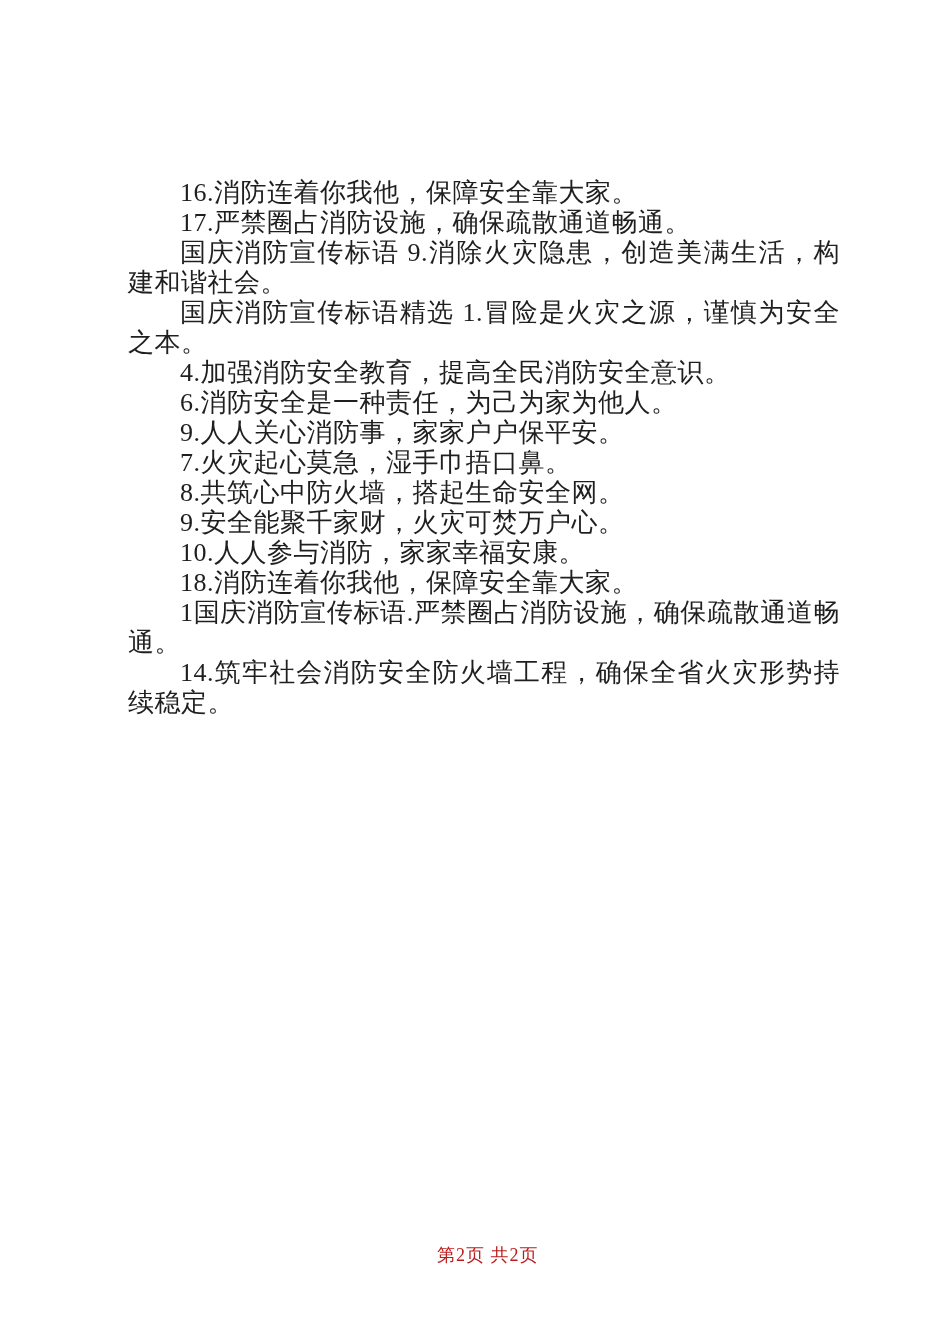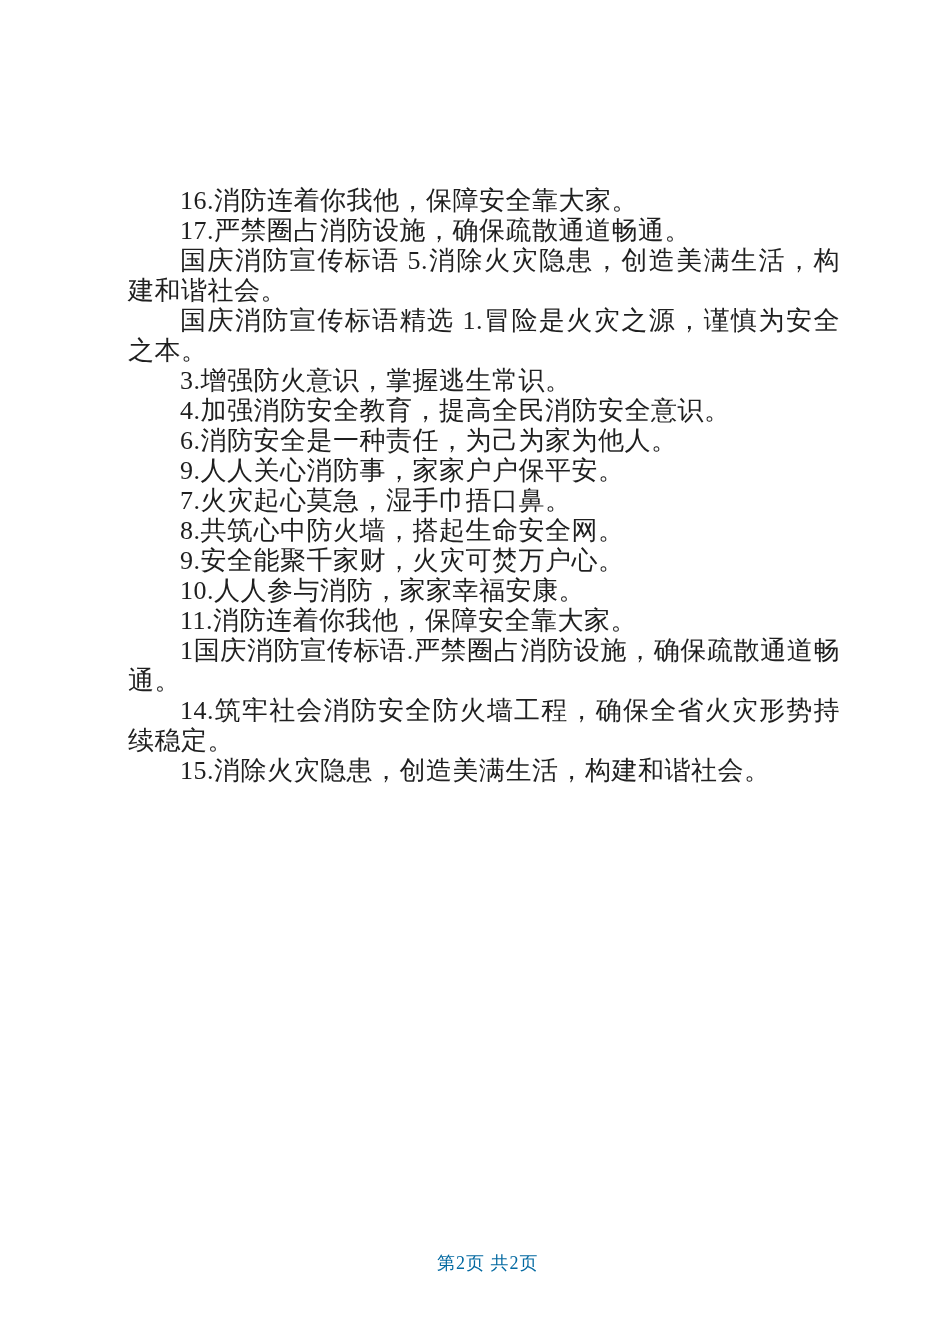--- a/index.html
+++ b/index.html
@@ -14,21 +14,20 @@
     overflow: hidden;
     font-family: "Liberation Serif", "DejaVu Serif", serif;
   }
   .doc-page {
     position: absolute;
     left: 0;
     top: 0;
     width: 950px;
     height: 1028px;
     background: #ffffff;
-    margin-top: 8px;
   }
   .doc-content {
     position: absolute;
     left: 128px;
     top: 178px;
     width: 712px;
     font-size: 26px;
     line-height: 30px;
     color: #1f1f1f;
     text-align: justify;
@@ -39,41 +38,39 @@
     padding: 0;
     text-indent: 2em;
     font-weight: 400;
   }
   .doc-footer {
     position: absolute;
     left: 437px;
     top: 1244px;
     font-size: 18px;
     line-height: 22px;
-    color: #0369a1;
+    color: #b91c1c;
     letter-spacing: 1px;
     white-space: pre;
   }
 </style>
 </head>
 <body style="background: rgb(255, 255, 255);">
 
 <div class="doc-page">
   <div class="doc-content" id="doc-content" style="color: rgb(31, 31, 31);">
       <p>16.消防连着你我他，保障安全靠大家。</p>
       <p>17.严禁圈占消防设施，确保疏散通道畅通。</p>
-      <p>国庆消防宣传标语 5.消除火灾隐患，创造美满生活，构建和谐社会。</p>
+      <p>国庆消防宣传标语 9.消除火灾隐患，创造美满生活，构建和谐社会。</p>
       <p>国庆消防宣传标语精选 1.冒险是火灾之源，谨慎为安全之本。</p>
-      <p>3.增强防火意识，掌握逃生常识。</p>
       <p>4.加强消防安全教育，提高全民消防安全意识。</p>
       <p>6.消防安全是一种责任，为己为家为他人。</p>
       <p>9.人人关心消防事，家家户户保平安。</p>
       <p>7.火灾起心莫急，湿手巾捂口鼻。</p>
       <p>8.共筑心中防火墙，搭起生命安全网。</p>
       <p>9.安全能聚千家财，火灾可焚万户心。</p>
       <p>10.人人参与消防，家家幸福安康。</p>
-      <p>11.消防连着你我他，保障安全靠大家。</p>
+      <p>18.消防连着你我他，保障安全靠大家。</p>
       <p>1国庆消防宣传标语.严禁圈占消防设施，确保疏散通道畅通。</p>
       <p>14.筑牢社会消防安全防火墙工程，确保全省火灾形势持续稳定。</p>
-      <p>15.消除火灾隐患，创造美满生活，构建和谐社会。</p>
     </div>
   <div class="doc-footer">第2页 共2页</div>
 </div>
 
 </body></html>

